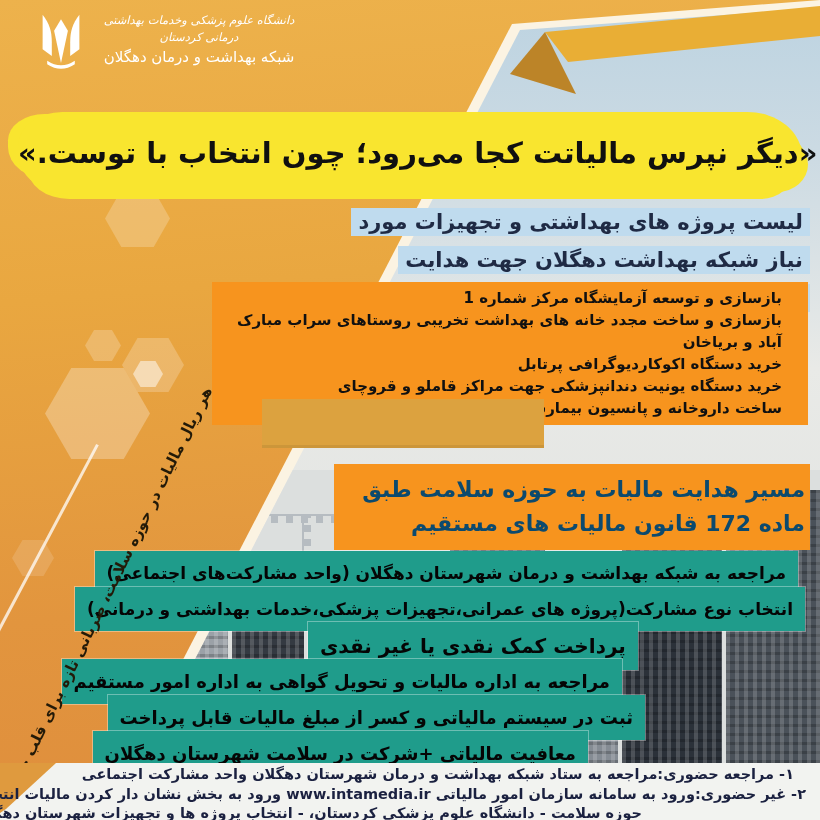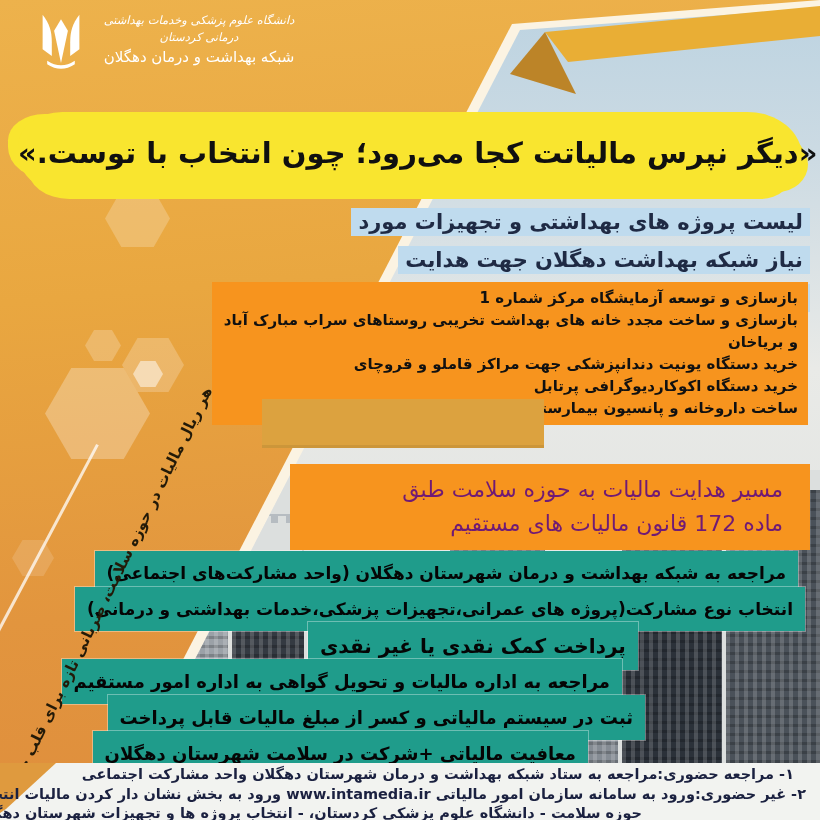--- a/index.html
+++ b/index.html
@@ -47,29 +47,29 @@
     background:#F9E52F;border-radius:52px 64px 48px 60px/40px 52px 44px 48px;
     box-shadow:16px 8px 0 -10px #F9E52F,-18px -6px 0 -8px #F9E52F,0 14px 0 -9px #F9E52F;
     display:flex;align-items:center;justify-content:flex-end;}
   .title-text{font-size:29px;font-weight:bold;color:#101010;white-space:nowrap;}
 
   .proj-header{position:absolute;top:203px;right:10px;width:462px;
     text-align:right;font-size:21px;font-weight:bold;line-height:38px;color:#1F2A44;}
   .hl-blue{background:#BFDBEE;padding:2px 7px;-webkit-box-decoration-break:clone;box-decoration-break:clone;}
 
   .proj-box{position:absolute;top:282px;right:12px;left:212px;
-    background:#F7941E;padding:5px 10px 6px 6px;
+    background:#F7941E;padding:5px 26px 6px 6px;
     font-size:15px;font-weight:bold;color:#111;line-height:22px;text-align:right;}
 
   .mustard-bar{position:absolute;left:262px;top:399px;width:282px;height:46px;
     background:#DCA23F;border-bottom:3px solid rgba(0,0,0,.07);}
 
   .route-header{position:absolute;top:464px;right:10px;width:466px;
-    background:#F7941E;padding:9px 27px;
-    font-size:22px;font-weight:normal;color:#701a75;line-height:34px;text-align:right;}
+    background:#F7941E;padding:9px 5px;
+    font-size:22px;font-weight:bold;color:#0c4a6e;line-height:34px;text-align:right;}
 
   .step{position:absolute;white-space:nowrap;background:#1F9C8B;color:#050505;
     font-weight:bold;padding:12px 12px;box-shadow:0 0 0 1px rgba(255,255,255,.35);}
   .s1{top:551px;right:22px;font-size:17px;}
   .s2{top:587px;right:15px;font-size:17px;}
   .s3{top:622px;left:308px;font-size:20px;}
   .s4{top:659px;right:198px;font-size:18px;}
   .s5{top:695px;right:175px;font-size:18px;}
   .s6{top:731px;right:232px;font-size:18px;}
 
@@ -135,22 +135,22 @@
     <div class="title-text">«دیگر نپرس مالیاتت کجا می‌رود؛ چون انتخاب با توست.»</div>
   </div>
 
   <div class="proj-header">
     <span class="hl-blue">لیست پروژه های بهداشتی و تجهیزات مورد نیاز شبکه بهداشت دهگلان جهت هدایت مالیاتها</span>
   </div>
 
   <div class="proj-box">
     <div>بازسازی و توسعه آزمایشگاه مرکز شماره 1</div>
     <div>بازسازی و ساخت مجدد خانه های بهداشت تخریبی روستاهای سراب مبارک آباد و بریاخان</div>
+    <div>خرید دستگاه اکوکاردیوگرافی پرتابل</div>
     <div>خرید دستگاه یونیت دندانپزشکی جهت مراکز قاملو و قروچای</div>
-    <div>خرید دستگاه اکوکاردیوگرافی پرتابل</div>
     <div>ساخت داروخانه و پانسیون بیمارستان شهدا</div>
   </div>
 
   <div class="mustard-bar"></div>
 
   <div class="route-header">
     <div>مسیر هدایت مالیات به حوزه سلامت طبق</div>
     <div>ماده 172 قانون مالیات های مستقیم</div>
   </div>
 

